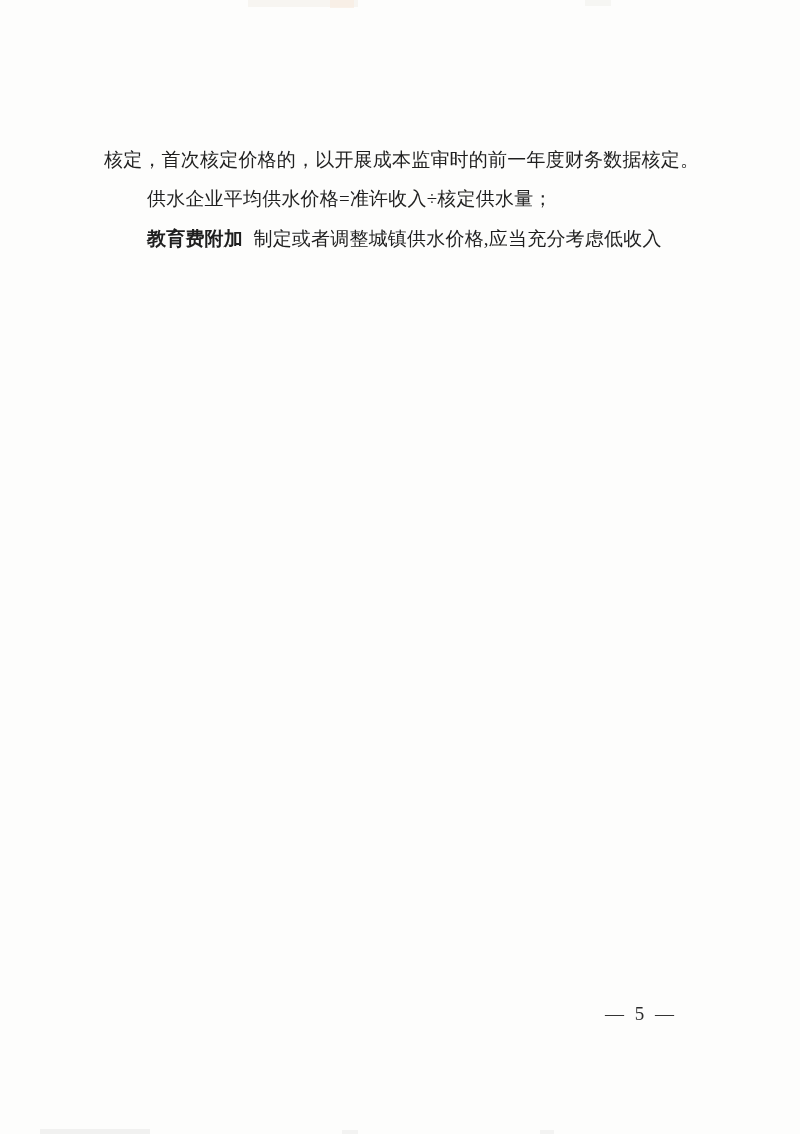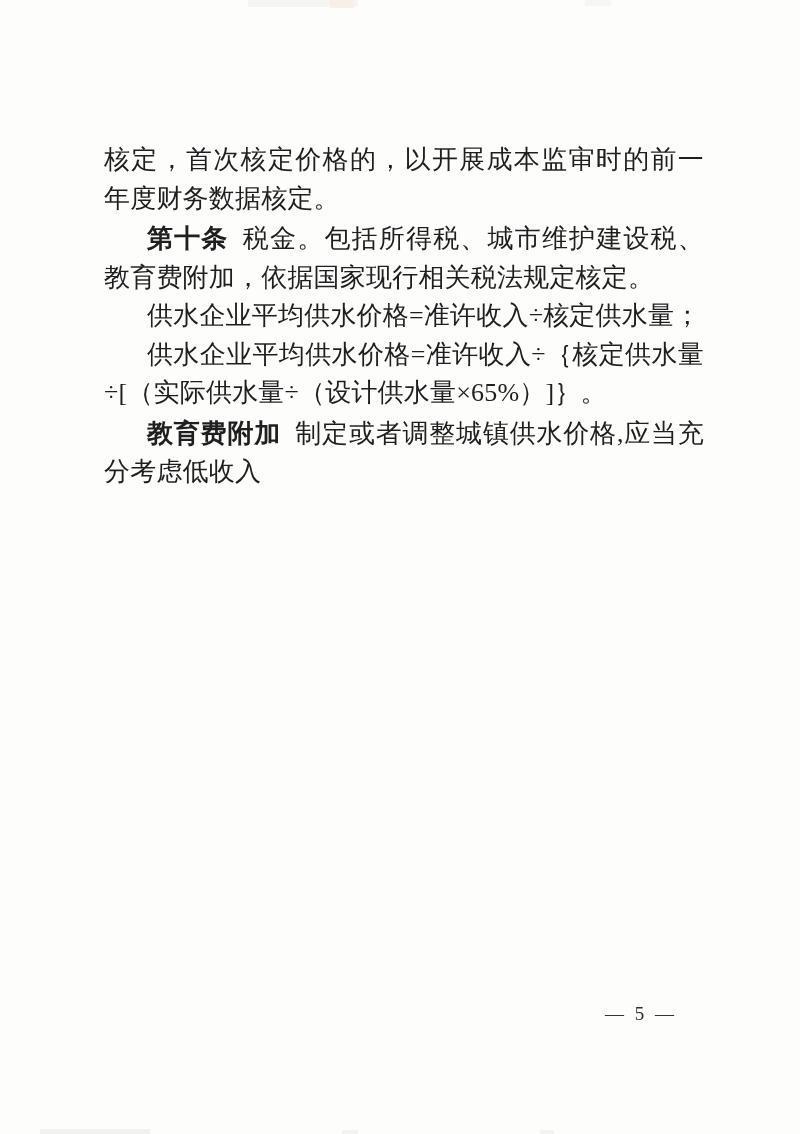--- a/index.html
+++ b/index.html
@@ -29,21 +29,21 @@
   .art-top-3 { top: 0; left: 585px; width: 26px; height: 6px; background: #f2f2f0; opacity: .7; }
   .art-bot-1 { bottom: 0; left: 40px; width: 110px; height: 5px; background: #ededec; opacity: .8; }
   .art-bot-2 { bottom: 0; left: 342px; width: 16px; height: 4px; background: #f0f0ef; opacity: .8; }
   .art-bot-3 { bottom: 0; left: 540px; width: 14px; height: 4px; background: #f0f0ef; opacity: .8; }
 
   .content {
     position: absolute;
     top: 141px;
     left: 104px;
     width: 600px;
-    font-size: 26px;
+    font-size: 19px;
     line-height: 38.5px;
     text-align: justify;
     text-justify: inter-ideograph;
     letter-spacing: 0.2px;
   }
   p.para {
     margin: 0;
     padding: 0;
   }
   p.para.indent {
@@ -86,28 +86,26 @@
   <div class="artifact art-top-2"></div>
   <div class="artifact art-top-3"></div>
   <div class="artifact art-bot-1"></div>
   <div class="artifact art-bot-2"></div>
   <div class="artifact art-bot-3"></div>
 
   <section class="content">
 
     <p class="para"><span>核定，首次核定价格的，以开展成本监审时的前一年度财务数据核定。</span></p>
 
-    <p class="para indent article"><span class="lead">第十条</span><span>税金。包括所得税、城市维护建设税、教育费附加，依据国家现行相关税法规定核定。</span></p>
 
 
 
     <p class="para indent"><span>供水企业平均供水价格=准许收入÷核定供水量；</span></p>
 
 
-    <p class="para indent"><span>供水企业平均供水价格=准许收入÷｛核定供水量÷[（实际供水量÷（设计供水量×65%）]｝。</span></p>
 
 
 
     <p class="para indent article"><span class="lead">教育费附加</span><span>制定或者调整城镇供水价格,应当充分考虑低收入</span></p>
 
   </section>
 
   <footer class="page-footer">
     <span class="page-num">— 5 —</span>
   </footer>

